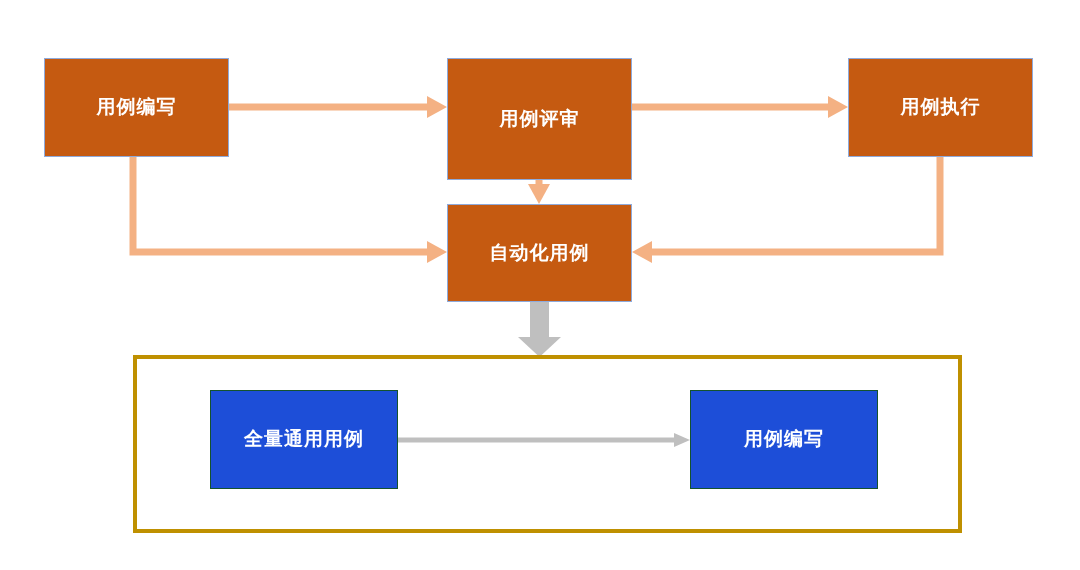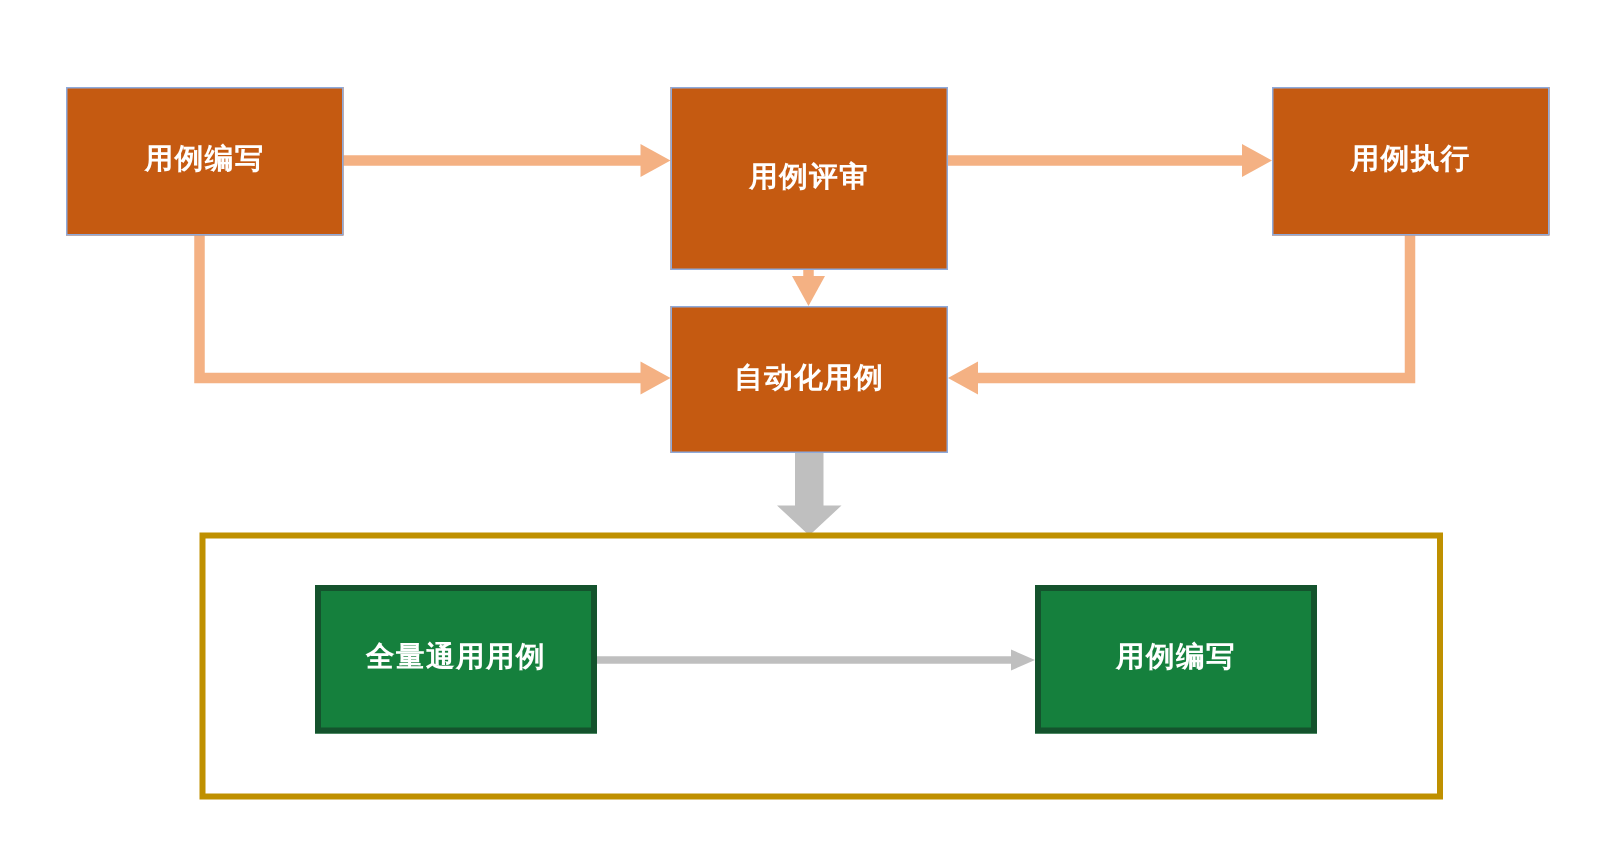--- a/index.html
+++ b/index.html
@@ -28,22 +28,22 @@
     font-size: 19px;
     letter-spacing: 1px;
     line-height: 1.2;
     user-select: none;
   }
   .node-orange {
     background: #C55A11;
     border: 1px solid #8EAADB;
   }
   .node-blue {
-    background: #15803d;
-    border: 4px solid #14532d;
+    background: #1d4ed8;
+    border: 1px solid #14532d;
   }
   .group-box {
     position: absolute;
     box-sizing: border-box;
     border: 4px solid #BF9000;
     background: transparent;
   }
   .svg-layer {
     position: absolute;
     left: 0;

